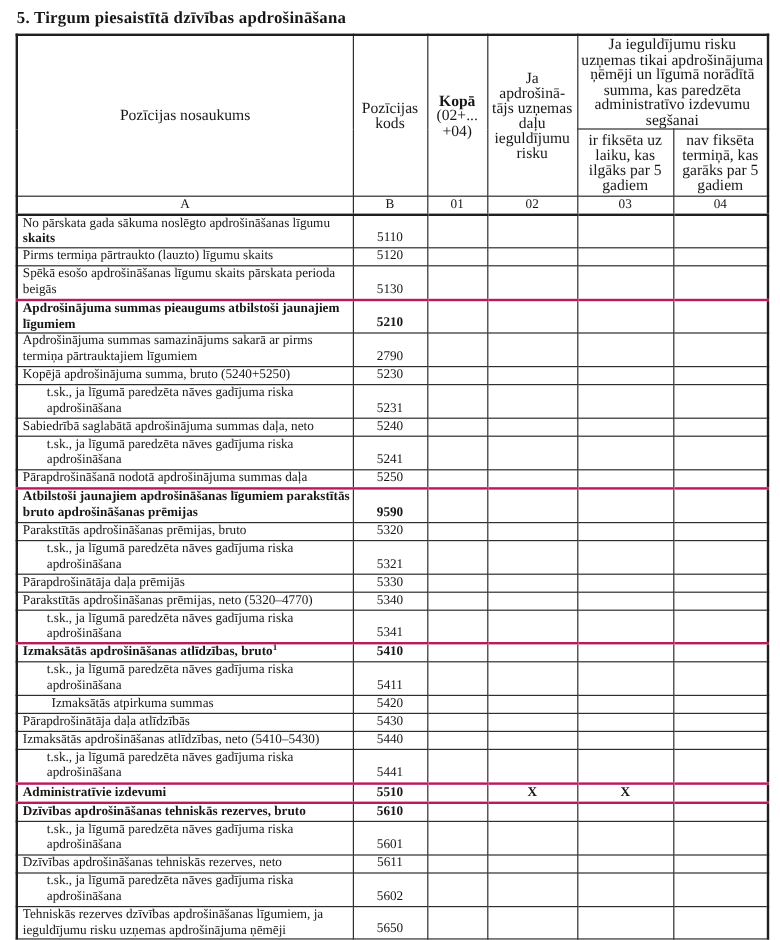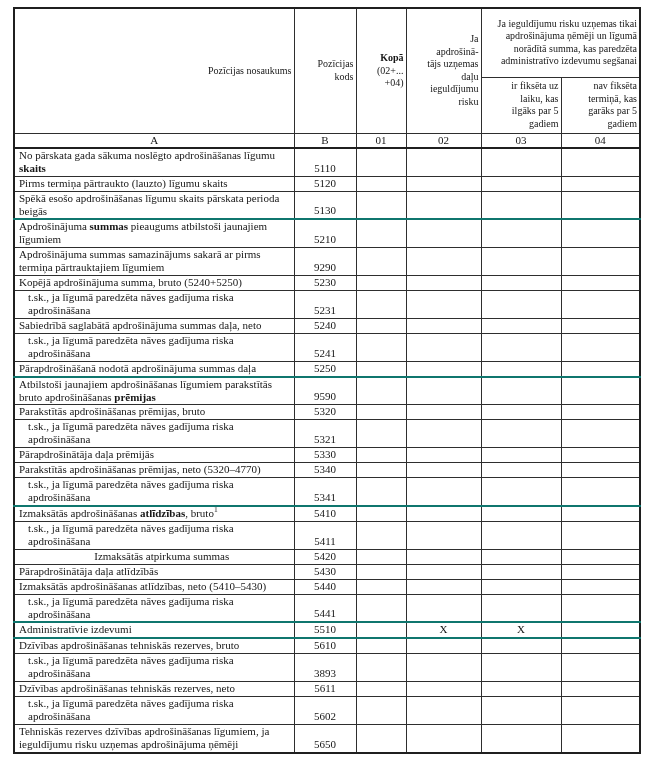--- a/index.html
+++ b/index.html
@@ -26,48 +26,49 @@
     border-collapse:collapse; table-layout:fixed;
     width:626px; border:2px solid #1f1f1f;
   }
   th, td {
     border:1px solid #2e2e2e;
     font-size:11px; font-weight:normal;
     line-height:13px; overflow:hidden;
     padding:0 3px;
   }
   thead th {
-    text-align:right; vertical-align:middle;
-    font-size:10px; line-height:12.5px; padding:1px 2px;
+    text-align:center; vertical-align:middle;
+    font-size:13px; line-height:12.5px; padding:1px 2px;
     white-space:pre-line;
   }
   tr.hrow1 { height:69px; }
   tr.hrow2 { height:56px; }
   tr.letters-row td {
     height:15px; text-align:center; padding:0;
     font-size:11px; border-bottom:2px solid #1f1f1f;
   }
   tbody td { vertical-align:bottom; }
   td.label-cell {
     text-align:left; vertical-align:top;
     padding:0 2px 0 4px;
   }
-  td.label-cell.indent-1 { padding-left:13px; }
-  td.label-cell.indent-2 { padding-left:17px;text-align:center; }
+  td.label-cell.indent-1 { padding-left:24px; }
+  td.label-cell.indent-2 { padding-left:28px; }
   td.code-cell, td.value-cell {
     text-align:center; padding:0 2px 1px 2px;
   }
-  tr.section-start td { border-top:2px solid #0f766e; }
+  tr.section-start td { border-top:2px solid #be185d;font-weight:bold; }
   sup { font-size:7.5px; line-height:0; }
 </style>
 </head>
 <body>
 
 <div class="page">
 
+  <div class="doc-title">5. Tirgum piesaistītā dzīvības apdrošināšana</div>
 
 
   <table class="form">
     <colgroup>
       <col style="width:280px">
         <col style="width:62px">
         <col style="width:50px">
       <col style="width:75px">
         <col style="width:80px">
         <col style="width:79px">
@@ -121,21 +122,21 @@
         <tr class="section-start" style="height: 28px;">
     <td class="label-cell">Apdrošinājuma <b>summas</b> pieaugums atbilstoši jaunajiem<br>līgumiem</td>
     <td class="code-cell">5210</td>
     <td class="value-cell"></td>
     <td class="value-cell"></td>
     <td class="value-cell"></td>
     <td class="value-cell"></td>
   </tr>
         <tr style="height: 28px;">
     <td class="label-cell">Apdrošinājuma summas samazinājums sakarā ar pirms<br>termiņa pārtrauktajiem līgumiem</td>
-    <td class="code-cell">9290</td>
+    <td class="code-cell">2790</td>
     <td class="value-cell"></td>
     <td class="value-cell"></td>
     <td class="value-cell"></td>
     <td class="value-cell"></td>
   </tr>
         <tr style="height: 14px;">
     <td class="label-cell">Kopējā apdrošinājuma summa, bruto (5240+5250)</td>
     <td class="code-cell">5230</td>
     <td class="value-cell"></td>
     <td class="value-cell"></td>
@@ -281,21 +282,21 @@
         <tr class="section-start" style="height: 14px;">
     <td class="label-cell">Dzīvības apdrošināšanas tehniskās rezerves, bruto</td>
     <td class="code-cell">5610</td>
     <td class="value-cell"></td>
     <td class="value-cell"></td>
     <td class="value-cell"></td>
     <td class="value-cell"></td>
   </tr>
         <tr style="height: 28px;">
     <td class="label-cell indent-1">t.sk., ja līgumā paredzēta nāves gadījuma riska<br>apdrošināšana</td>
-    <td class="code-cell">3893</td>
+    <td class="code-cell">5601</td>
     <td class="value-cell"></td>
     <td class="value-cell"></td>
     <td class="value-cell"></td>
     <td class="value-cell"></td>
   </tr>
         <tr style="height: 14px;">
     <td class="label-cell">Dzīvības apdrošināšanas tehniskās rezerves, neto</td>
     <td class="code-cell">5611</td>
     <td class="value-cell"></td>
     <td class="value-cell"></td>

